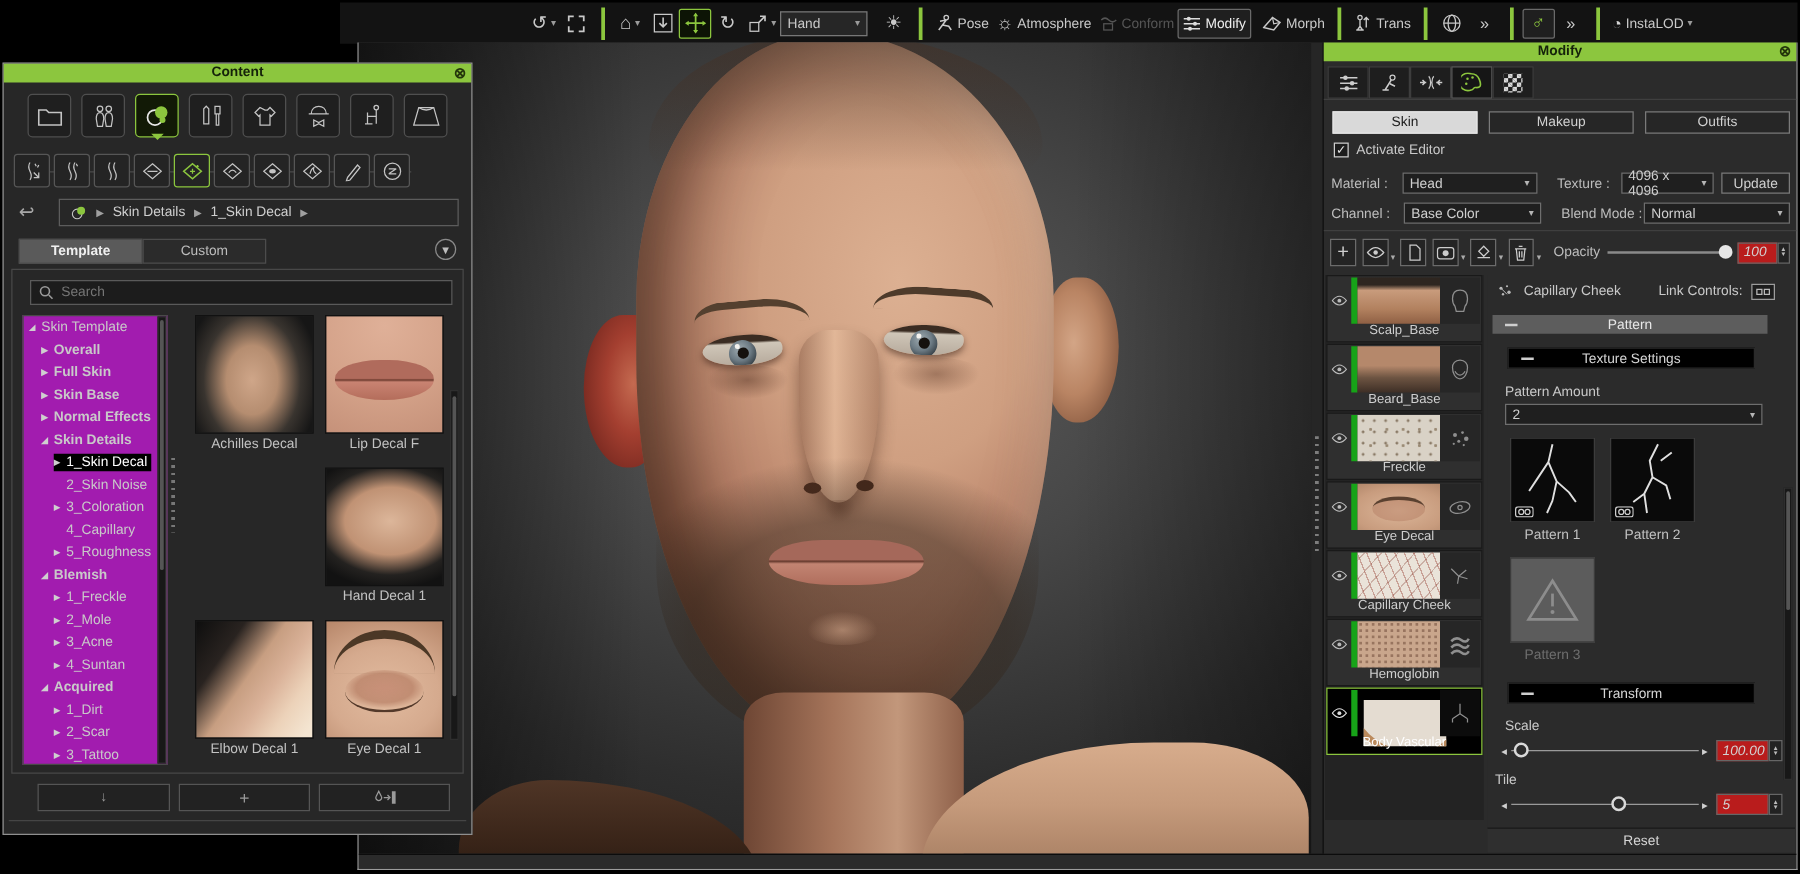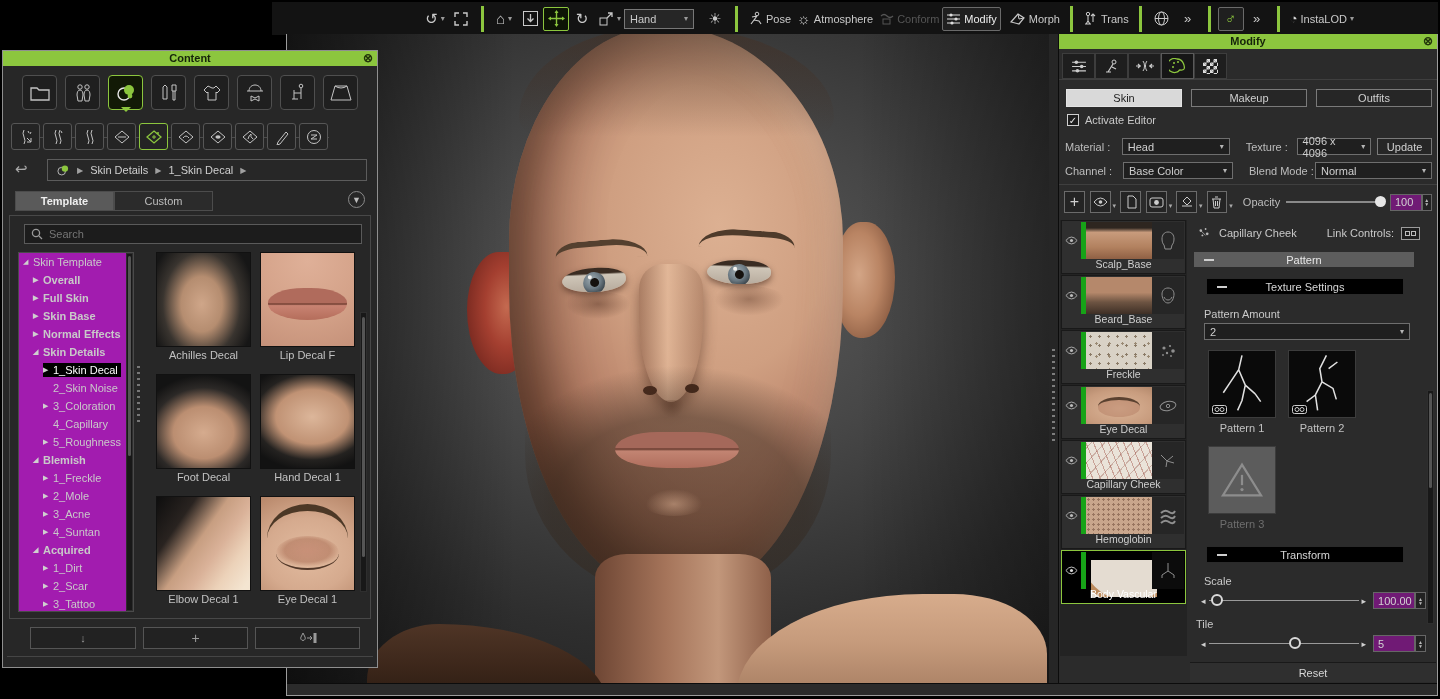--- a/index.html
+++ b/index.html
@@ -178,21 +178,21 @@
   .frow { position:absolute; left:6px; right:5px; display:flex; align-items:center; }
   .flabel { color:#bdbdbd; }
   .mdivider { position:absolute; left:0; top:150px; width:100%; height:1px; background:#3f3f3f; }
   .ltools { position:absolute; left:5px; top:156px; right:5px; height:24px; display:flex; align-items:center; }
   .ltb { width:22px; height:22px; border:1px solid #6b6b6b; background:#242424; display:flex; align-items:center;
     justify-content:center; color:#cfcfcf; }
   .ltb.plus { font-size:16px; }
   .ltcar { font-size:7px; color:#aaa; margin:8px 4px 0 2px; }
   .opac-track { position:relative; width:104px; height:2px; background:#8a8a8a; margin:0 6px; }
   .opac-knob { position:absolute; right:-2px; top:-5px; width:11px; height:11px; border-radius:50%; background:#e6e6e6; }
-  .numbox { width:33px; height:17px; background:#701a75; border:1px solid #666; display:flex; align-items:center; justify-content:flex-start; padding:0 4px; color:#d2d2d2; }
+  .numbox { width:33px; height:17px; background:#b91c1c; border:1px solid #666; display:flex; align-items:center; justify-content:flex-start; padding:0 4px; color:#d2d2d2;font-style:italic; }
 
   .layers { position:absolute; left:1px; top:186px; width:127px; bottom:28px; background:#232323; overflow:hidden; }
   .layer { width:125px; height:54px; margin:0 0 1px 1px; background:#2f2f2f; border:1px solid #191919; position:relative; }
   .layer.sel { background:#000; border-color:#8cc63e; }
   .l-eye { position:absolute; left:0; top:0; width:19px; height:38px; display:flex; align-items:center; justify-content:center; }
   .l-green { position:absolute; left:19px; top:1px; width:5px; height:37px; background:#17a318; }
   .l-thumb { position:absolute; left:24px; top:1px; width:66px; height:37px; }
   .l-ico { position:absolute; right:1px; top:1px; width:32px; height:37px; background:#262626;
     display:flex; align-items:center; justify-content:center; }
   .layer.sel .l-ico { background:#0c0c0c; }
@@ -1027,24 +1027,20 @@
 
     <div class="grid">
       <div class="gcell" style="left:0;top:0">
         <div class="gthumb th-achilles"></div>
         <div class="glabel">Achilles Decal</div>
       </div>
       <div class="gcell" style="left:104px;top:0">
         <div class="gthumb th-lip"></div>
         <div class="glabel">Lip Decal F</div>
       </div>
-      <div class="gcell" style="left:0;top:122px">
-        <div class="gthumb th-foot"></div>
-        <div class="glabel">Foot Decal</div>
-      </div>
       <div class="gcell" style="left:104px;top:122px">
         <div class="gthumb th-hand"></div>
         <div class="glabel">Hand Decal 1</div>
       </div>
       <div class="gcell" style="left:0;top:244px">
         <div class="gthumb th-elbow"></div>
         <div class="glabel">Elbow Decal 1</div>
       </div>
       <div class="gcell" style="left:104px;top:244px">
         <div class="gthumb th-eyed"></div>

